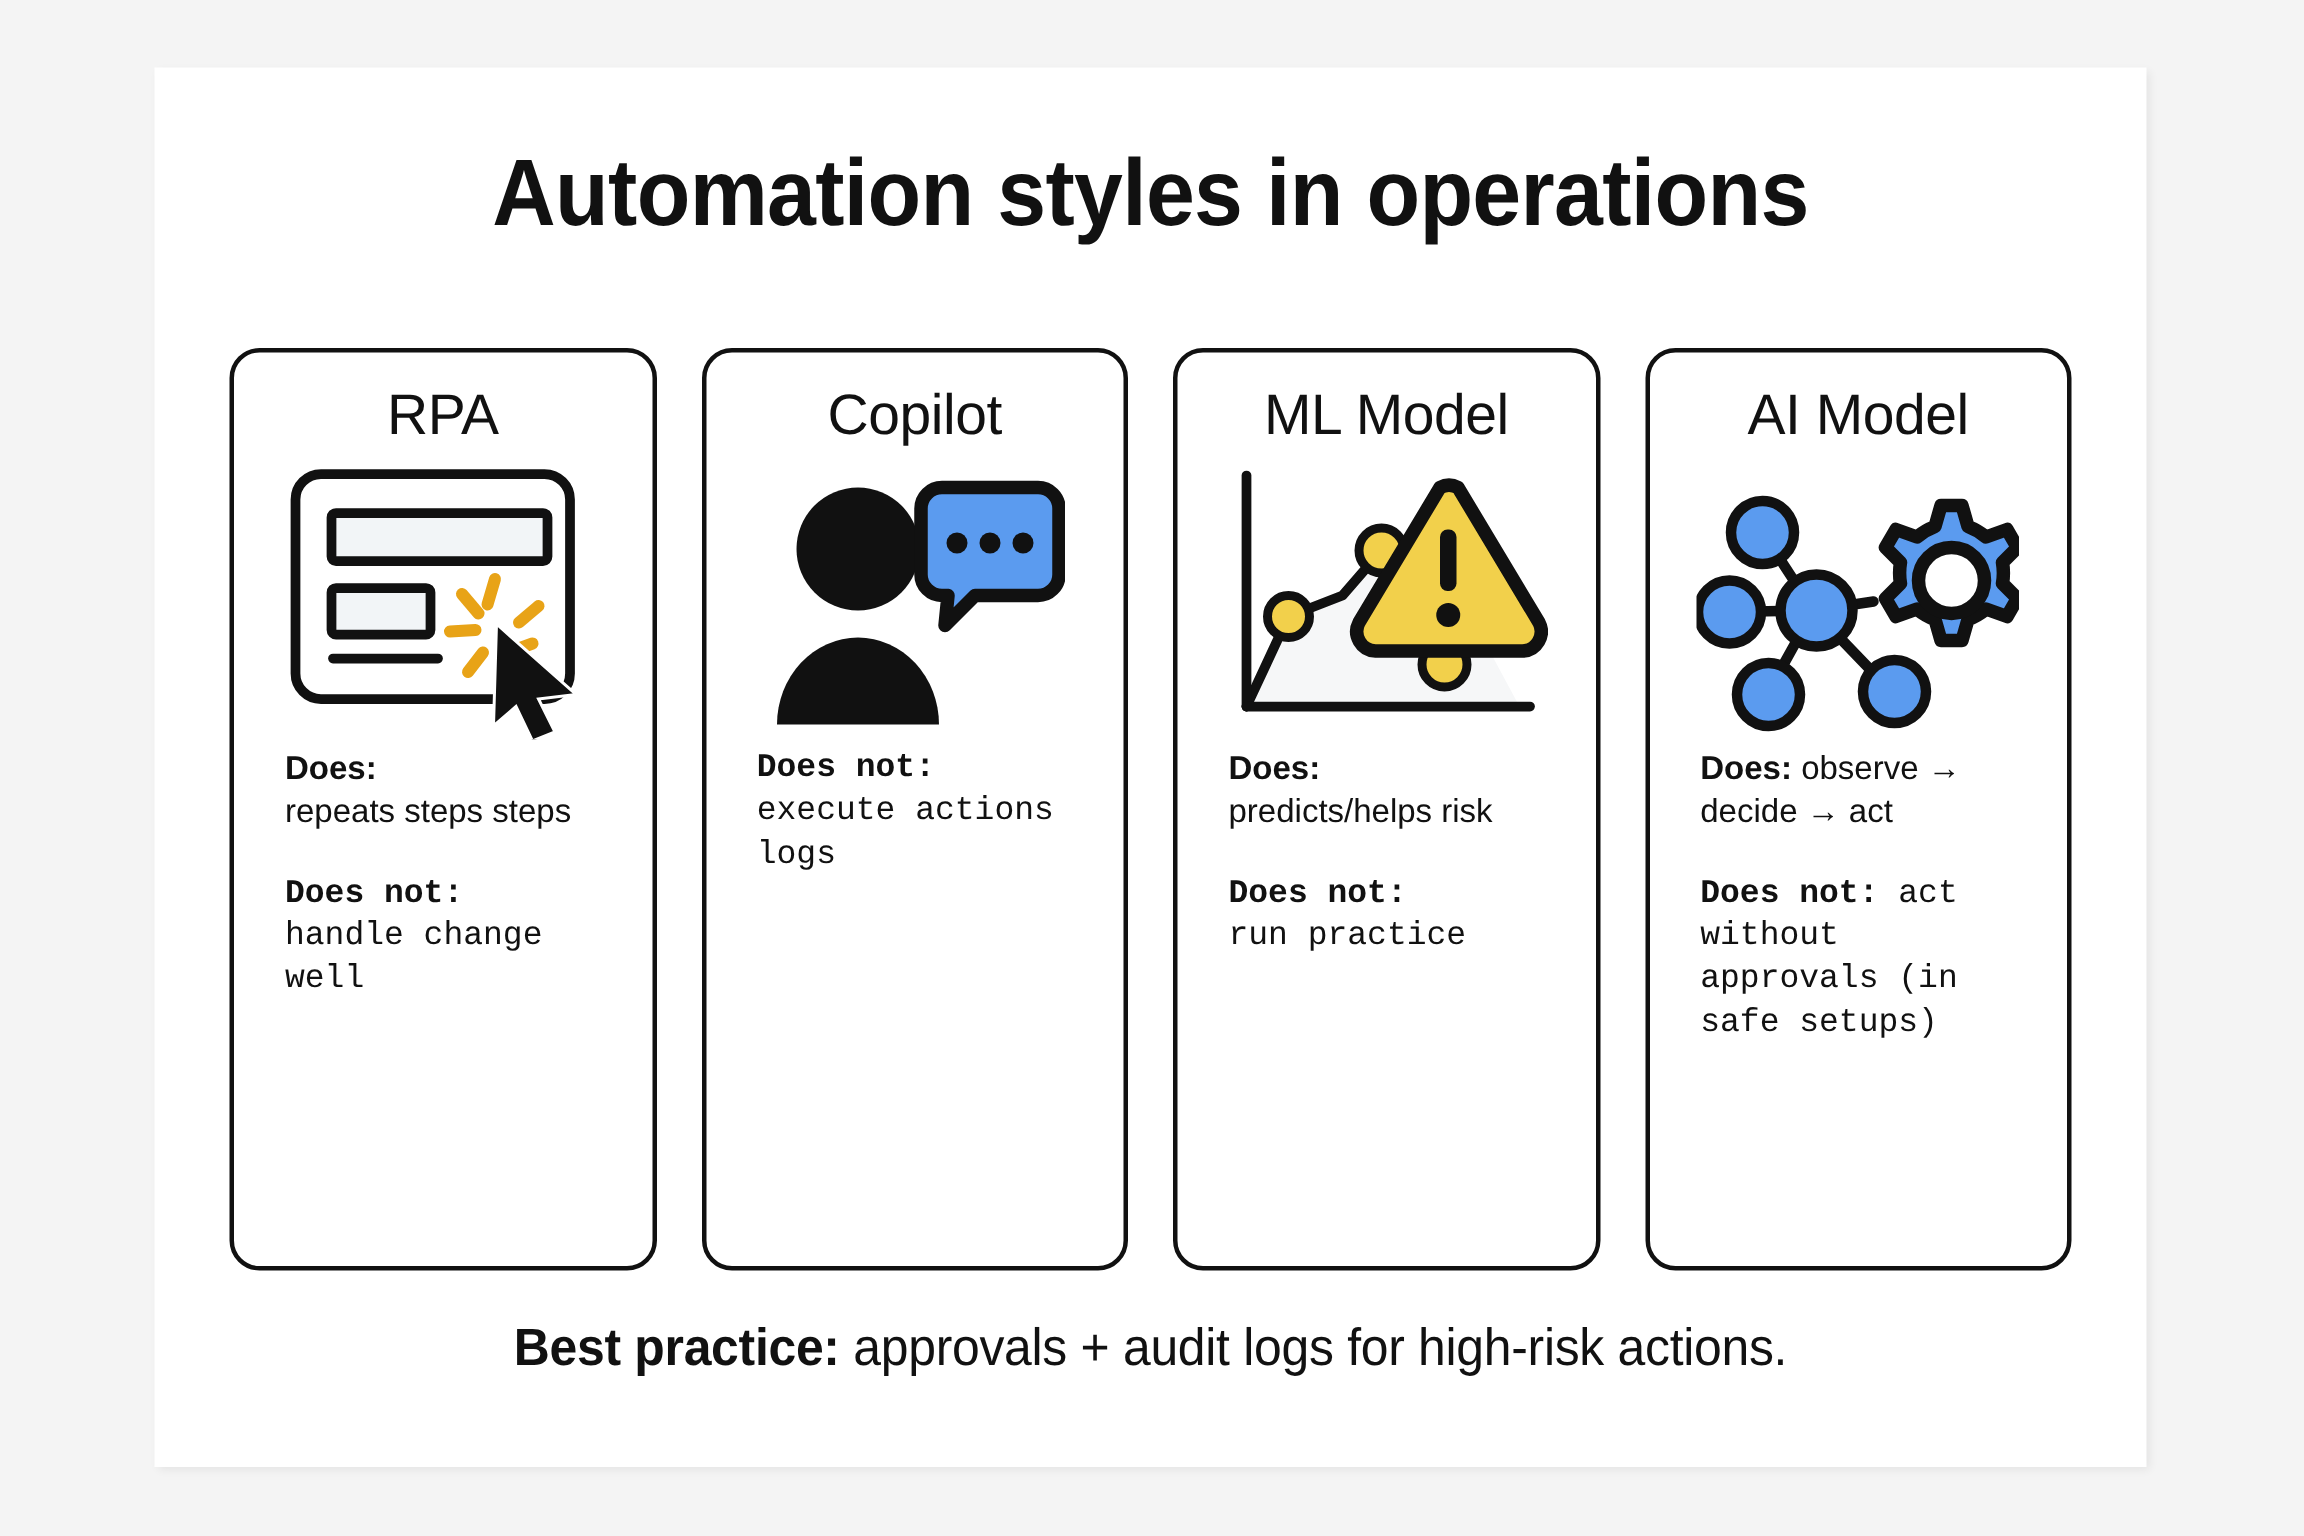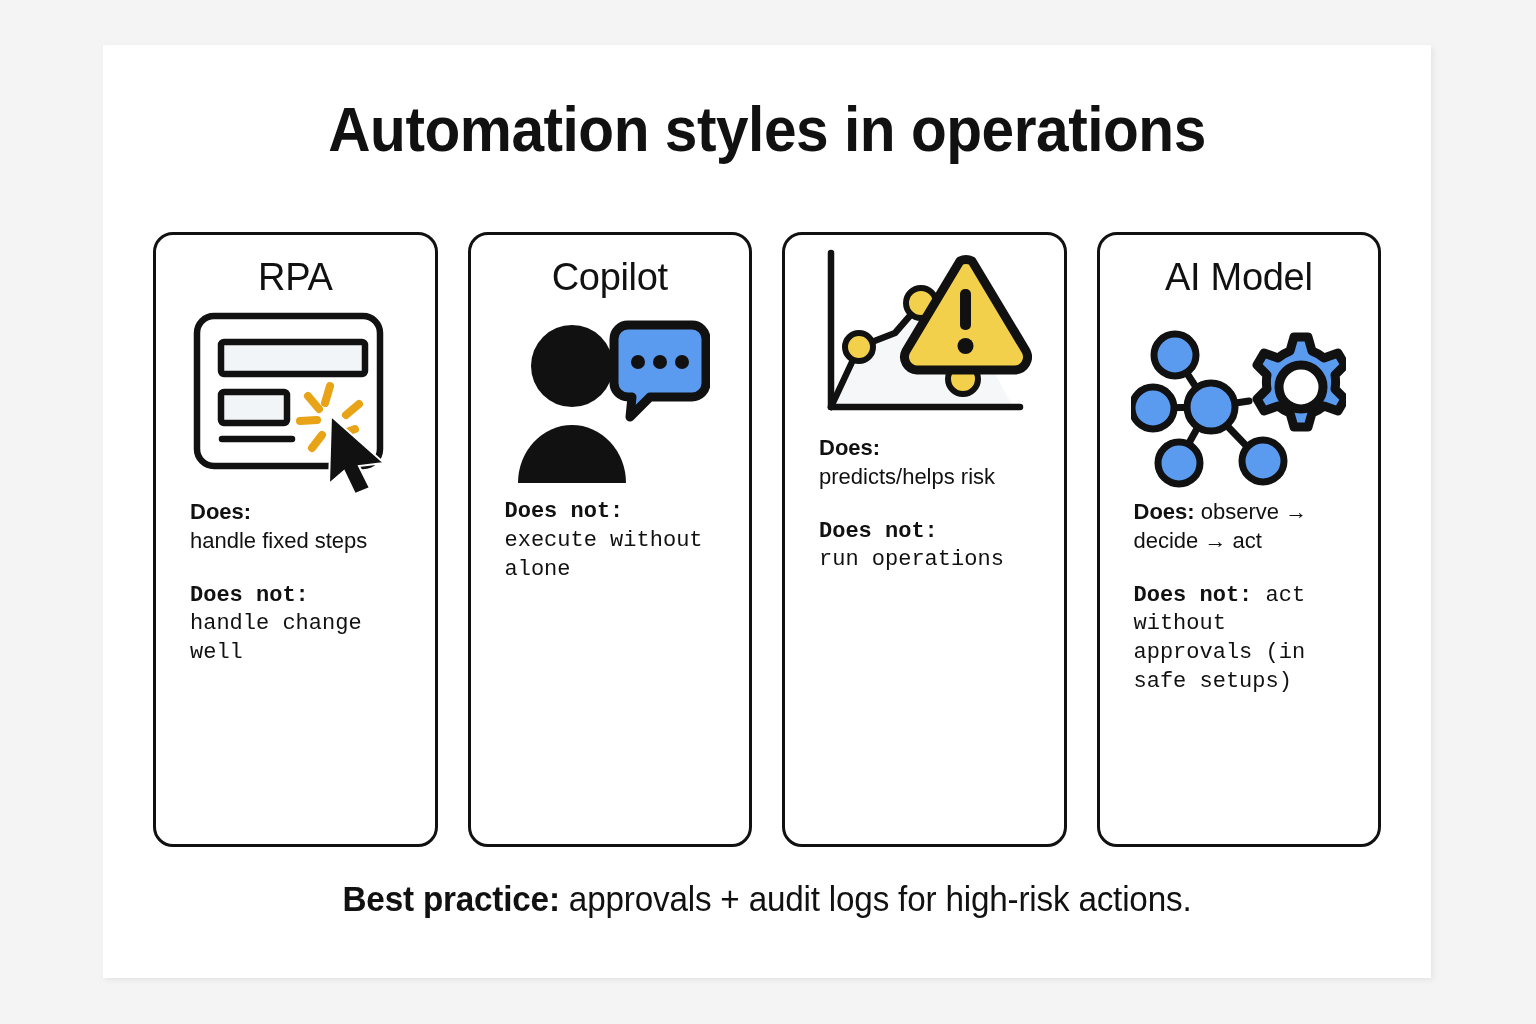--- a/index.html
+++ b/index.html
@@ -138,21 +138,21 @@
               <line x1="124" y1="140" x2="134" y2="127"></line>
               <line x1="171" y1="96" x2="158" y2="107"></line>
               <line x1="156" y1="125" x2="167" y2="121"></line>
             </g>
             <path d="M 143 108 L 196 155 L 171 158 L 182 180 L 167 186 L 156 163 L 141 176 Z" fill="#111111" stroke="#ffffff" stroke-width="2"></path>
           </svg>
         </div>
         <div class="card-body">
           <div class="blk">
             <span class="lbl">Does:</span><br>
-            <span>handle fixed steps</span>
+            <span>repeats steps steps</span>
           </div>
           <div class="blk">
             <span class="lbl">Does not:</span><br>
             <span>handle change well</span>
           </div>
         </div>
       </div>
 
       <div class="card">
         <div class="card-title">Copilot</div>
@@ -164,26 +164,27 @@
               <path d="M 118 14 H 182 A 14 14 0 0 1 196 28 V 72 A 14 14 0 0 1 182 86 H 140 L 120 106 L 122 86 H 118 A 14 14 0 0 1 104 72 V 28 A 14 14 0 0 1 118 14 Z" fill="#5b9bef" stroke="#111111" stroke-width="9" stroke-linejoin="round"></path>
               <circle cx="128" cy="51" r="7" fill="#111111"></circle>
               <circle cx="150" cy="51" r="7" fill="#111111"></circle>
               <circle cx="172" cy="51" r="7" fill="#111111"></circle>
             </g>
           </svg>
         </div>
         <div class="card-body">
           <div class="blk">
             <span class="lbl">Does not:</span><br>
-            <span>execute without alone</span>
-          </div>
-        </div>
-      </div>
-
-      <div class="card">
+            <span>execute actions logs</span>
+          </div>
+        </div>
+      </div>
+
+      <div class="card">
+        <div class="card-title">ML Model</div>
         <div class="icon-wrap">
           <svg width="215" height="180" viewBox="0 0 215 180">
             <path d="M 14 160 L 42 100 L 78 86 L 104 56 L 146 132 L 168 108 L 196 160 Z" fill="#f6f7f8"></path>
             <polyline points="14,160 42,100 78,86 104,56 146,132 176,104" fill="none" stroke="#111111" stroke-width="6.5" stroke-linejoin="round" stroke-linecap="round"></polyline>
             <line x1="14" y1="6" x2="14" y2="160" stroke="#111111" stroke-width="6.5" stroke-linecap="round"></line>
             <line x1="14" y1="160" x2="203" y2="160" stroke="#111111" stroke-width="6.5" stroke-linecap="round"></line>
             <circle cx="42" cy="100" r="14" fill="#f2d04b" stroke="#111111" stroke-width="6"></circle>
             <circle cx="104" cy="56" r="15" fill="#f2d04b" stroke="#111111" stroke-width="6"></circle>
             <circle cx="146" cy="132" r="15" fill="#f2d04b" stroke="#111111" stroke-width="6"></circle>
             <g>
@@ -193,21 +194,21 @@
             </g>
           </svg>
         </div>
         <div class="card-body">
           <div class="blk">
             <span class="lbl">Does:</span><br>
             <span>predicts/helps risk</span>
           </div>
           <div class="blk">
             <span class="lbl">Does not:</span><br>
-            <span>run operations</span>
+            <span>run practice</span>
           </div>
         </div>
       </div>
 
       <div class="card">
         <div class="card-title">AI Model</div>
         <div class="icon-wrap">
           <svg width="215" height="180" viewBox="0 0 215 180">
             <g stroke="#111111" stroke-width="7" stroke-linecap="round">
               <line x1="78" y1="96" x2="44" y2="44"></line>

